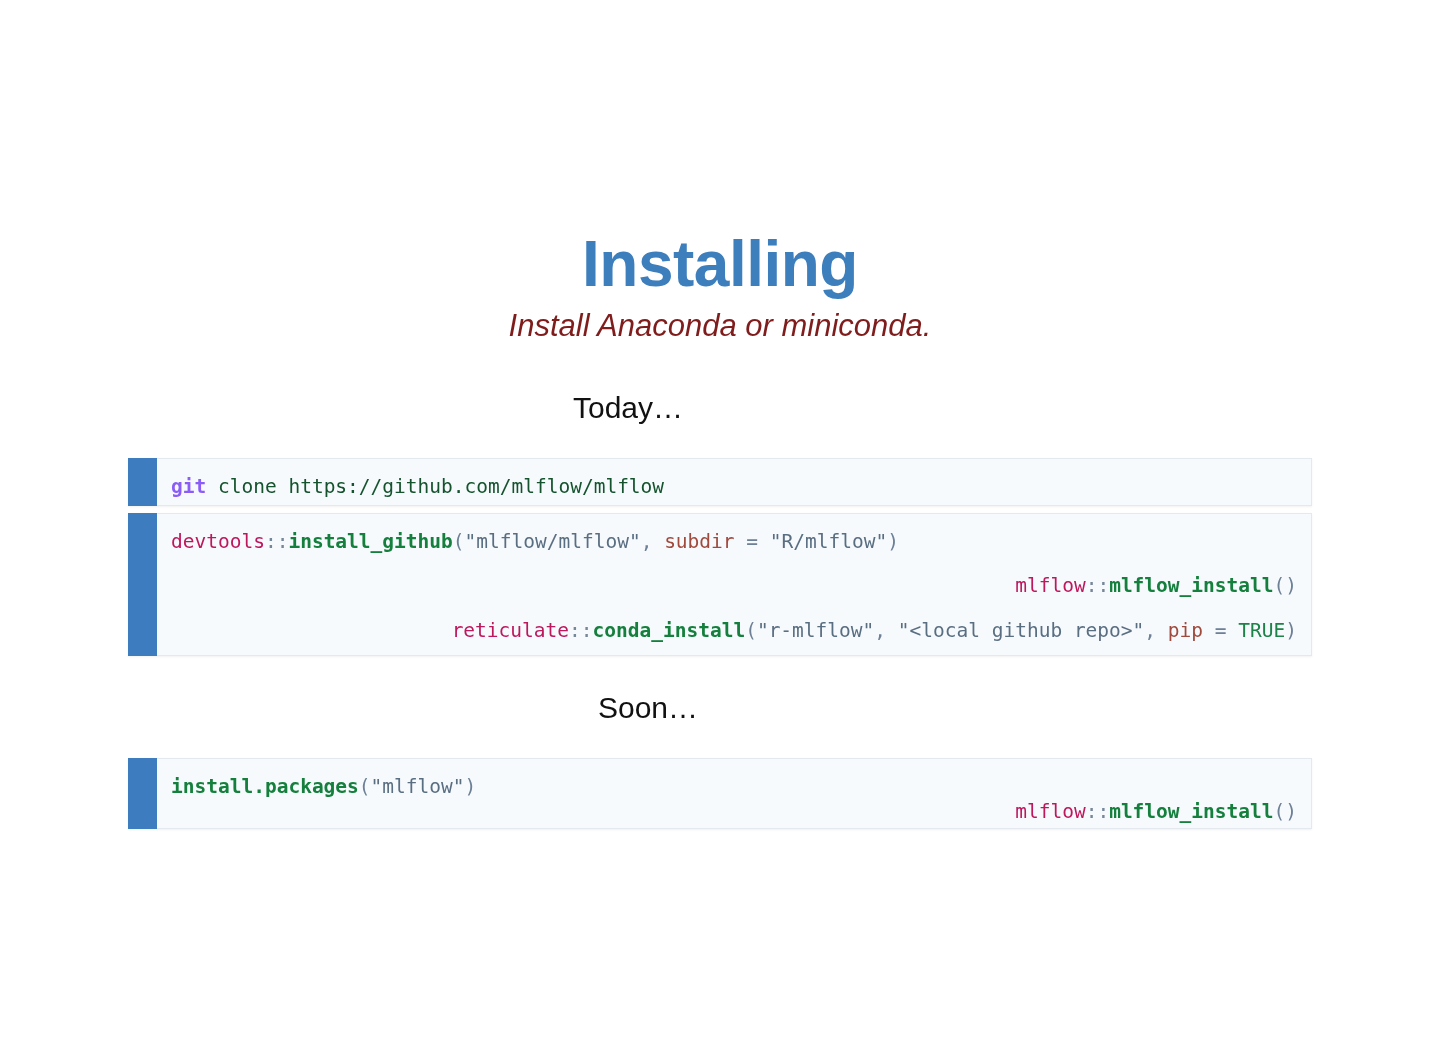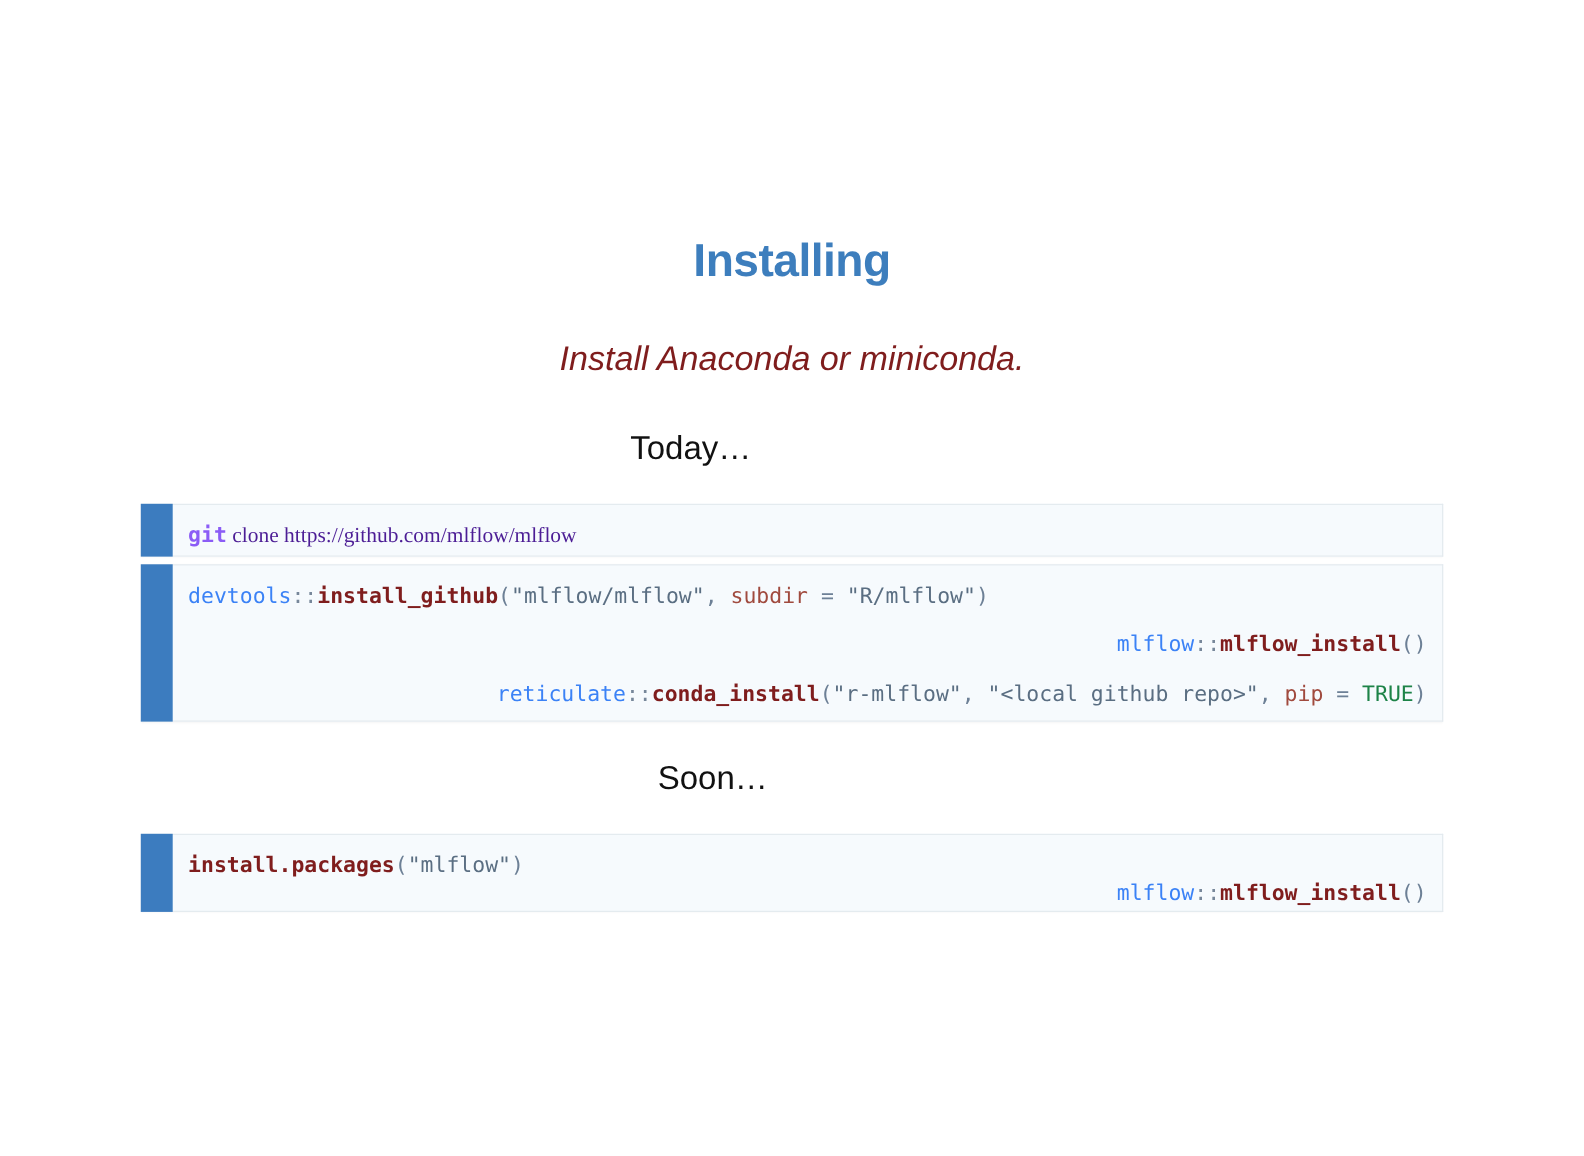--- a/index.html
+++ b/index.html
@@ -20,21 +20,21 @@
     width: 1440px;
     height: 1051px;
     background: #ffffff;
   }
   .slide-title {
     position: absolute;
     left: 0;
     top: 186px;
     width: 1440px;
     text-align: center;
-    font-size: 42px;
+    font-size: 64px;
     font-weight: bold;
     color: #3d7ebd;
     letter-spacing: -0.5px;
     line-height: 1.1;
   }
   .subtitle {
     position: absolute;
     left: 0;
     top: 307px;
     width: 1440px;
@@ -85,24 +85,24 @@
   }
   .code-line { white-space: pre; }
   .code-line + .code-line { margin-top: 21px; text-align: right; }
   .code-block.tight .code-line + .code-line { margin-top: 2px; }
 
   #block-git  { top: 458px; height: 48px; }
   #block-today { top: 513px; height: 143px; }
   #block-soon { top: 758px; height: 71px; }
 
   
-  .tok-plain  { color: #4c1d95; font-family: Liberation Serif, serif; }
-  .tok-pkg    { color: #3b82f6; }
+  .tok-plain  { color: #14532d; }
+  .tok-pkg    { color: #be185d; }
   .tok-op     { color: #77879a; }
-  .tok-fn     { color: #7f1d1d; font-weight: bold; }
+  .tok-fn     { color: #15803d; font-weight: bold; }
   .tok-str    { color: #5a6e82; }
   .tok-arg    { color: #a04a3e; }
   .tok-const  { color: #1d8348; margin-top: 44px; }
   .tok-cmd    { color: #8b5cf6; font-weight: bold; }
   .tok-punc   { color: #6d8096; }
 </style>
 </head>
 <body>
 
 <div class="slide">

